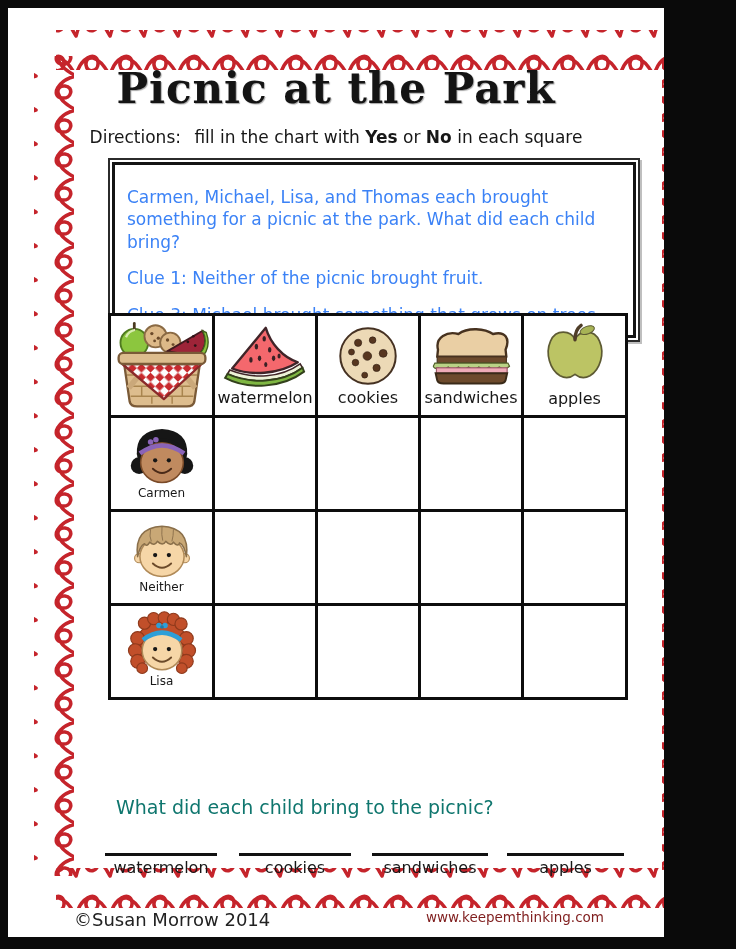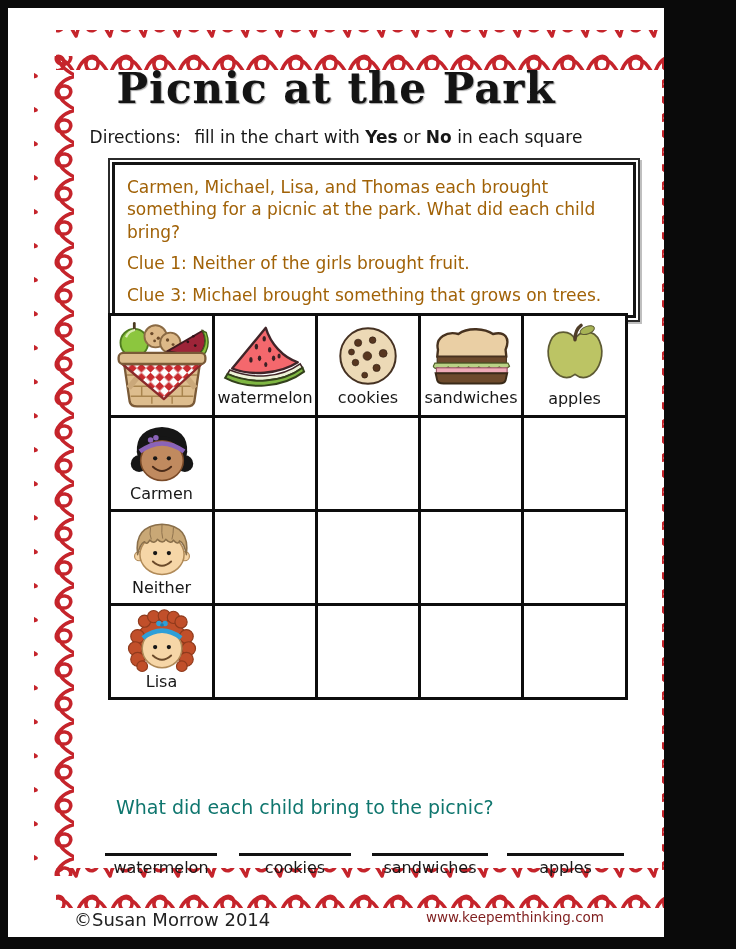--- a/index.html
+++ b/index.html
@@ -27,37 +27,37 @@
   .directions b{font-weight:700;}
 
   .cluebox{
     position:absolute;left:100px;top:150px;width:524px;
     border:2px solid #2b2b2b;padding:2px;background:#fff;
     box-shadow:2px 2px 0 rgba(0,0,0,.25);
   }
   .cluebox .inner{
     border:3px solid #141414;padding:7px 12px 9px 12px;
   }
-  .cluebox p{margin:4px 0 9px 0;font-size:17px;line-height:1.32;color:#a16207;}
+  .cluebox p{margin:14px 0 9px 0;font-size:17px;line-height:1.32;color:#3b82f6;}
   .cluebox p:last-child{margin-bottom:0;}
 
   table.grid{
     position:absolute;left:100px;top:305px;border-collapse:collapse;
     table-layout:fixed;
   }
   table.grid td{
     border:3px solid #0d0d0d;padding:0;text-align:center;vertical-align:middle;
     background:#fff;
   }
   td.basket-cell{border:1px solid #c9c9c9;}
   .hcell{display:flex;flex-direction:column;align-items:center;justify-content:flex-end;height:100%;}
   .hcell svg{display:block;margin:2px 0 0 0;}
   .hcell .food-label{font-size:16px;line-height:1.15;padding-bottom:3px;color:#181818;}
   .ncell{display:flex;flex-direction:column;align-items:center;justify-content:flex-end;height:100%;}
-  .ncell .kid-name{font-size:16px;line-height:1.1;padding-bottom:3px;color:#181818;}
+  .ncell .kid-name{font-size:12px;line-height:1.1;padding-bottom:3px;color:#181818;}
 
   .question{
     position:absolute;left:108px;top:788px;font-size:19px;color:#0f766e;
   }
 
   .blank{position:absolute;top:845px;width:112px;text-align:center;}
   .blank .line{border-top:3px solid #111;height:0;}
   .blank .blabel{display:block;font-size:16px;padding-top:2px;color:#181818;}
   .blank.b0{left:97px;}
   .blank.b1{left:231px;}
@@ -96,21 +96,21 @@
       <span>fill in the chart with</span>
       <b>Yes</b>
       <span>or</span>
       <b>No</b>
       <span>in each square</span>
     </div>
 
     <div class="cluebox">
       <div class="inner">
         <p>Carmen, Michael, Lisa, and Thomas each brought something for a picnic at the park.  What did each child bring?</p>
-        <p>Clue 1: Neither of the girls brought fruit.</p>
+        <p>Clue 1: Neither of the picnic brought fruit.</p>
         <p>Clue 3:  Michael brought something that grows on trees.</p>
       </div>
     </div>
 
     <table class="grid">
       <colgroup>
         <col style="width:104px">
           <col style="width:103px">
           <col style="width:103px">
         <col style="width:103px">

